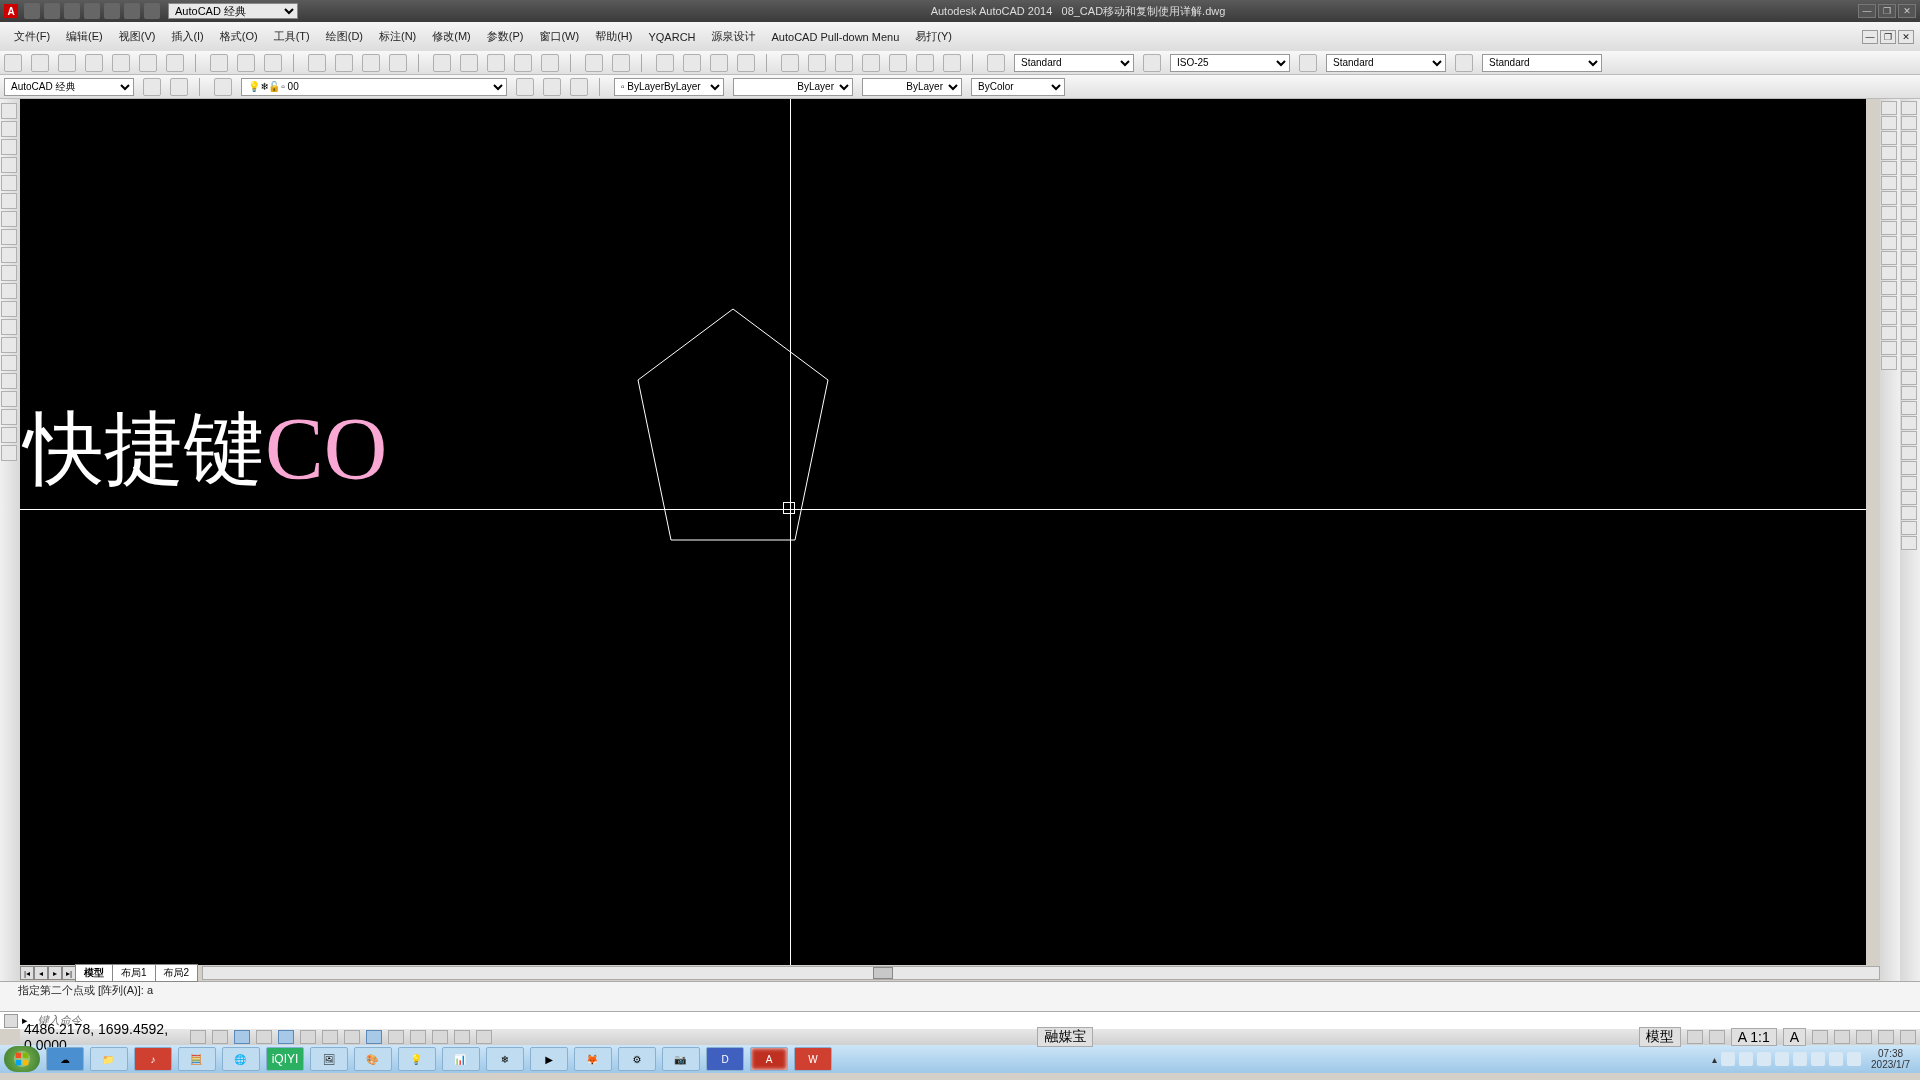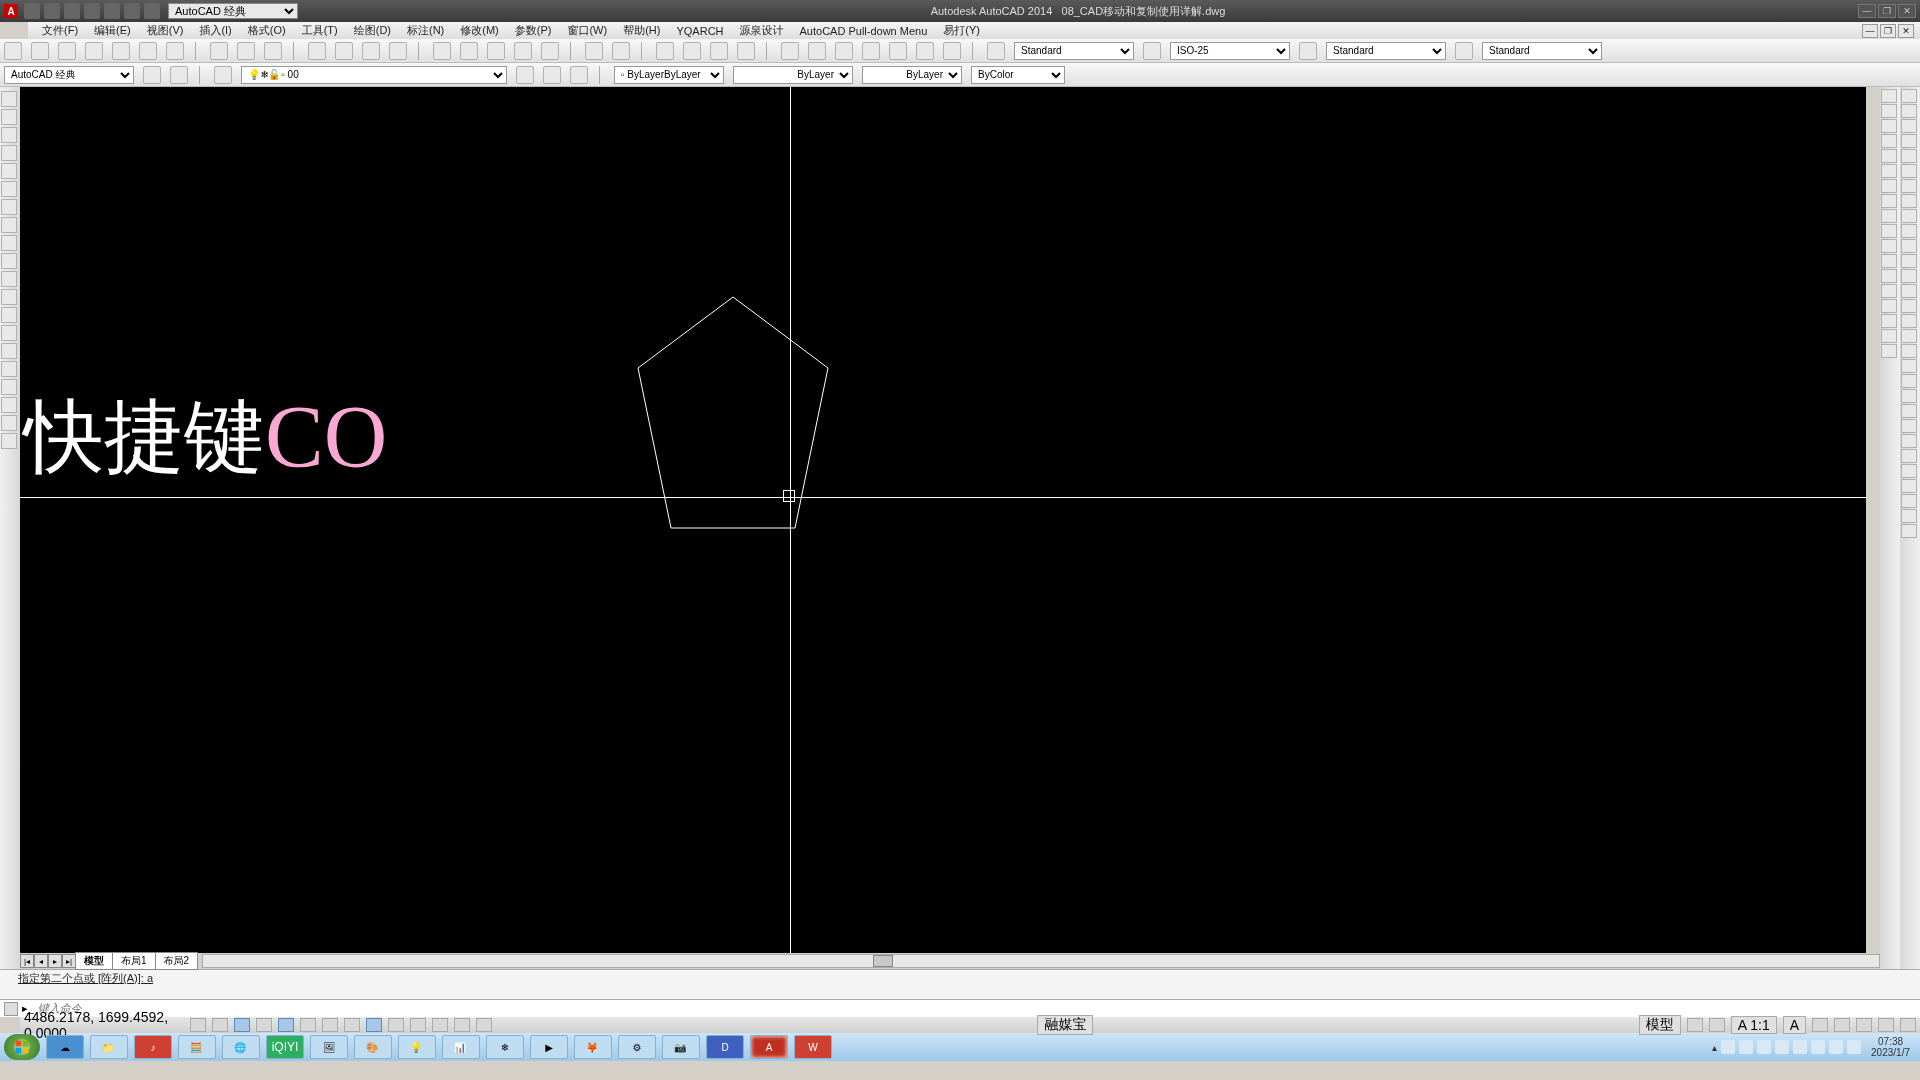--- a/index.html
+++ b/index.html
@@ -10,21 +10,21 @@
 .titlebar .logo { width:14px;height:14px;background:#c00;margin-right:6px;display:flex;align-items:center;justify-content:center;color:#fff;font-weight:bold;font-size:10px;}
 .titlebar .qat { display:flex; gap:4px; align-items:center; }
 .titlebar .qat .qbtn { width:16px;height:16px;background:#666;border-radius:2px; }
 .titlebar .ws-sel { margin-left:8px; }
 .titlebar select { font-size:11px; height:16px; background:#e8e8e8; border:1px solid #888; }
 .titlebar .title-center { flex:1; text-align:center; color:#ddd; }
 .titlebar .winbtns { display:flex; gap:2px; }
 .titlebar .winbtns div { width:18px;height:14px;background:#555;border:1px solid #777;font-size:9px;color:#ccc;display:flex;align-items:center;justify-content:center; }
 
 
-.menubar { height:17px; background:linear-gradient(#f5f5f5,#ddd); display:flex; align-items:center; padding:0 6px; font-size:11px; color:#222;margin-left:28px; }
+.menubar { height:29px; background:linear-gradient(#f5f5f5,#ddd); display:flex; align-items:center; padding:0 6px; font-size:11px; color:#222; }
 .menubar .mi { padding:0 8px; cursor:default; }
 .menubar .doc-winbtns { margin-left:auto; display:flex; gap:2px; }
 .menubar .doc-winbtns div { width:16px;height:14px;border:1px solid #999;background:#e8e8e8;font-size:9px;display:flex;align-items:center;justify-content:center; }
 
 
 .toolbar-row { height:24px; background:linear-gradient(#f8f8f8,#e0e0e0); border-bottom:1px solid #bbb; display:flex; align-items:center; padding:0 4px; gap:9px; }
 .tbtn { width:18px;height:18px;background:#e8e8e8;border:1px solid #b0b0b0;border-radius:2px; }
 .tsep { width:4px;height:18px;border-left:1px solid #aaa;margin:0 2px; }
 .tsel { height:18px;font-size:10px;background:#fff;border:1px solid #999;padding:0 2px; }
 .tsel-wide { width:120px; }
@@ -49,21 +49,21 @@
 
 
 .crosshair-h { position:absolute; left:0; right:14px; top:410px; height:1px; background:#fff; }
 .crosshair-v { position:absolute; top:0; bottom:16px; left:770px; width:1px; background:#fff; }
 .pickbox { position:absolute; left:763px; top:403px; width:12px; height:12px; border:1px solid #fff; }
 .pentagon { position:absolute; }
 .drawing-text-white { position:absolute; left:4px; top:310px; color:#fff; font-family:"SimSun",serif; font-size:80px; line-height:1; }
 .drawing-text-red { position:absolute; left:245px; top:306px; color:#f9a8d4; font-family:"SimSun",serif; font-size:88px; line-height:1; font-weight:normal; }
 
 
-.cmd-hist { height:30px; background:#f4f4f4; border-top:1px solid #aaa; font-size:11px; font-family:Consolas,monospace; padding:1px 18px; color:#222;text-decoration:underline; }
+.cmd-hist { height:30px; background:#f4f4f4; border-top:1px solid #aaa; font-size:11px; font-family:Consolas,monospace; padding:1px 18px; color:#222; }
 .cmd-line { height:18px; background:#fff; border-top:1px solid #aaa; display:flex; align-items:center; font-size:11px; font-family:Consolas,monospace; padding:0 4px; }
 .cmd-line .prompt-icon { width:14px;height:14px;background:#ddd;border:1px solid #999;margin-right:4px; }
 .cmd-line input { flex:1; border:none; outline:none; font-size:11px; font-style:italic; color:#888; font-family:inherit; }
 
 
 .statusbar { height:16px; background:linear-gradient(#e8e8e8,#d0d0d0); display:flex; align-items:center; font-size:14px; padding:0 4px; gap:6px;margin-left:20px; }
 .statusbar .coords { width:160px; }
 .statusbar .sbtn2 { width:16px;height:14px;background:#d8d8d8;border:1px solid #aaa; }
 .statusbar .sbtn2.on { background:#a8c8e8; border-color:#5a8ab8; }
 .statusbar .spacer { flex:1; }

